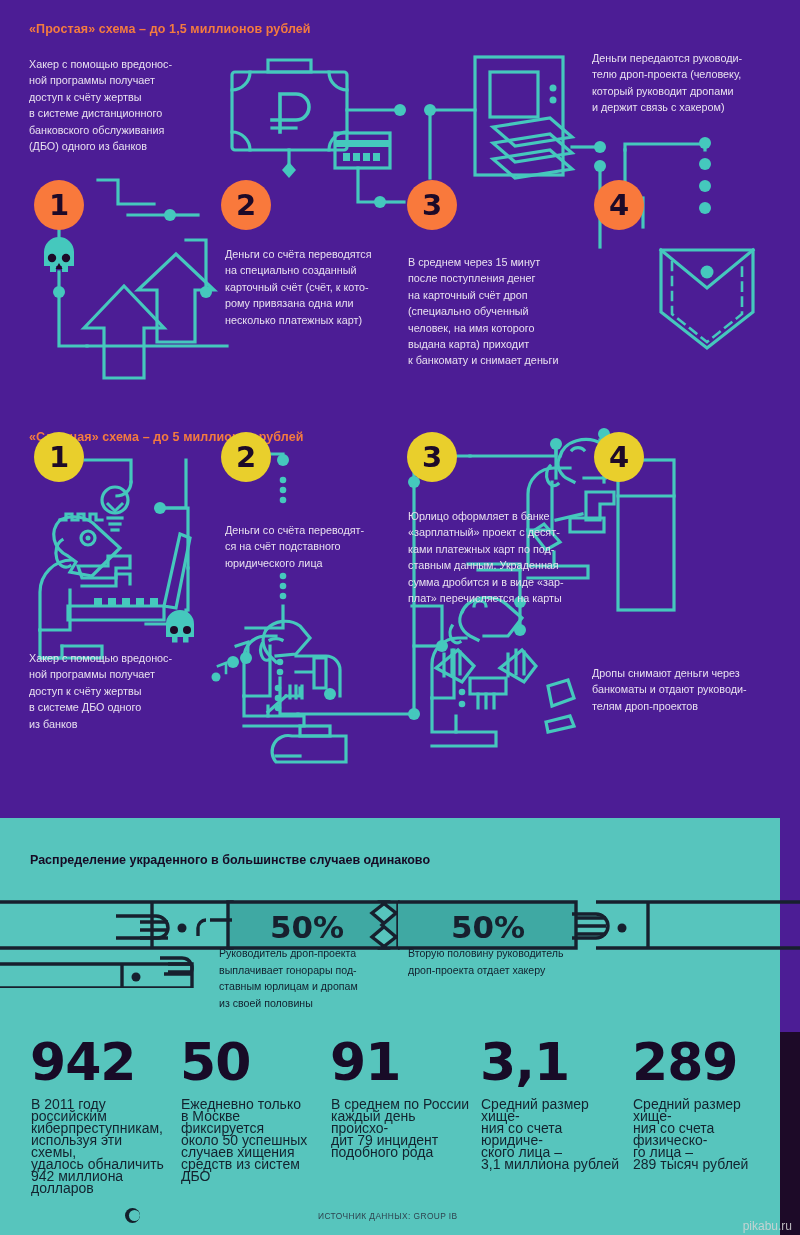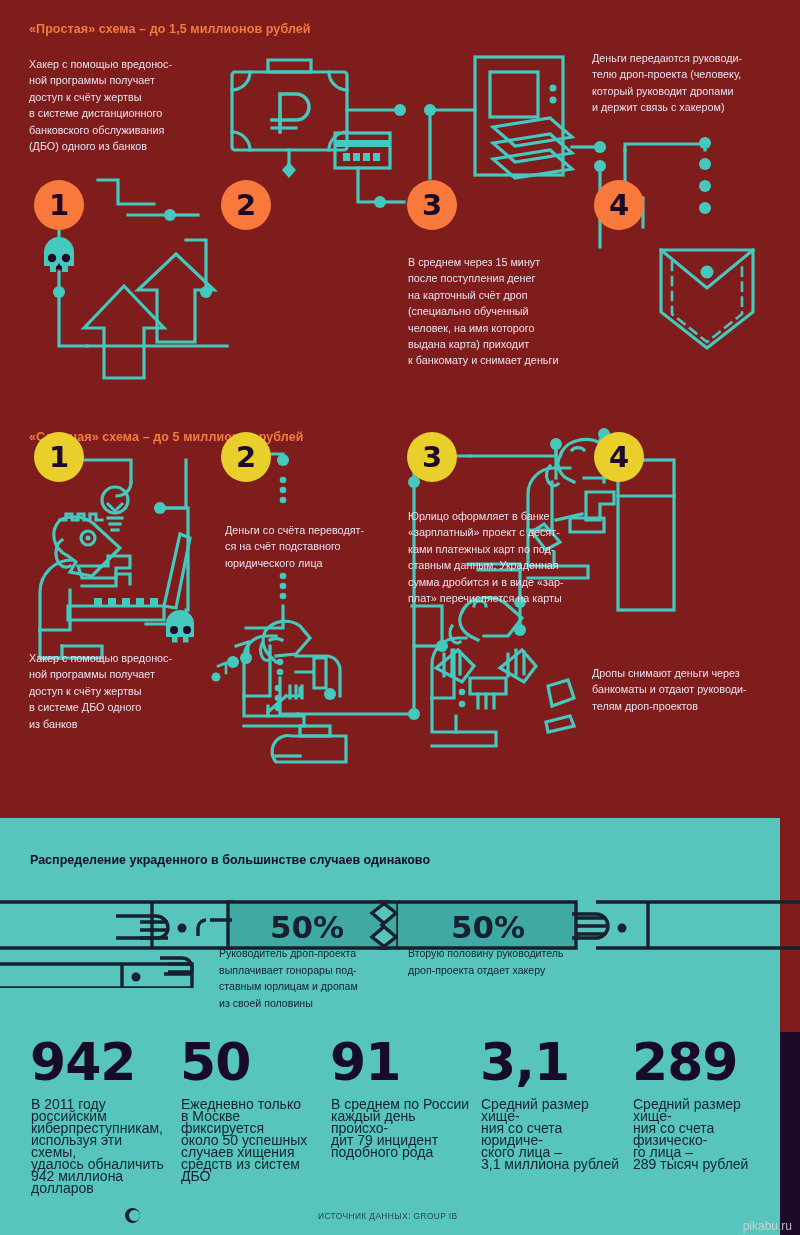--- a/index.html
+++ b/index.html
@@ -7,21 +7,21 @@
   body{font-family:"Liberation Sans","DejaVu Sans",sans-serif;}
 
   #page{
     position:relative;
     width:800px;height:1235px;
     overflow:hidden;
     background:#1d0a28;
   }
 
   
-  .dark-area{position:absolute;left:0;top:0;width:800px;height:1032px;background:#7f1d1d;}
+  .dark-area{position:absolute;left:0;top:0;width:800px;height:1032px;background:#4c1d95;}
 
   .sec-title{
     position:absolute;
     color:#f47b3f;
     font-size:12.5px;
     font-weight:bold;
     letter-spacing:.1px;
   }
 
   .body-text{
@@ -355,20 +355,25 @@
     </svg>
 
     <div class="sec-title" style="left:29px;top:22px;">«Простая» схема – до 1,5 миллионов рублей</div>
 
     <div class="body-text" style="left:29px;top:56px;width:200px;">Хакер с помощью вредонос-
 ной программы получает
 доступ к счёту жертвы
 в системе дистанционного
 банковского обслуживания
 (ДБО) одного из банков</div>
+    <div class="body-text" style="left:225px;top:246px;width:190px;">Деньги со счёта переводятся
+на специально созданный
+карточный счёт (счёт, к кото-
+рому привязана одна или
+несколько платежных карт)</div>
     <div class="body-text" style="left:408px;top:254px;width:200px;">В среднем через 15 минут
 после поступления денег
 на карточный счёт дроп
 (специально обученный
 человек, на имя которого
 выдана карта) приходит
 к банкомату и снимает деньги</div>
     <div class="body-text" style="left:592px;top:50px;width:205px;">Деньги передаются руководи-
 телю дроп-проекта (человеку,
 который руководит дропами

